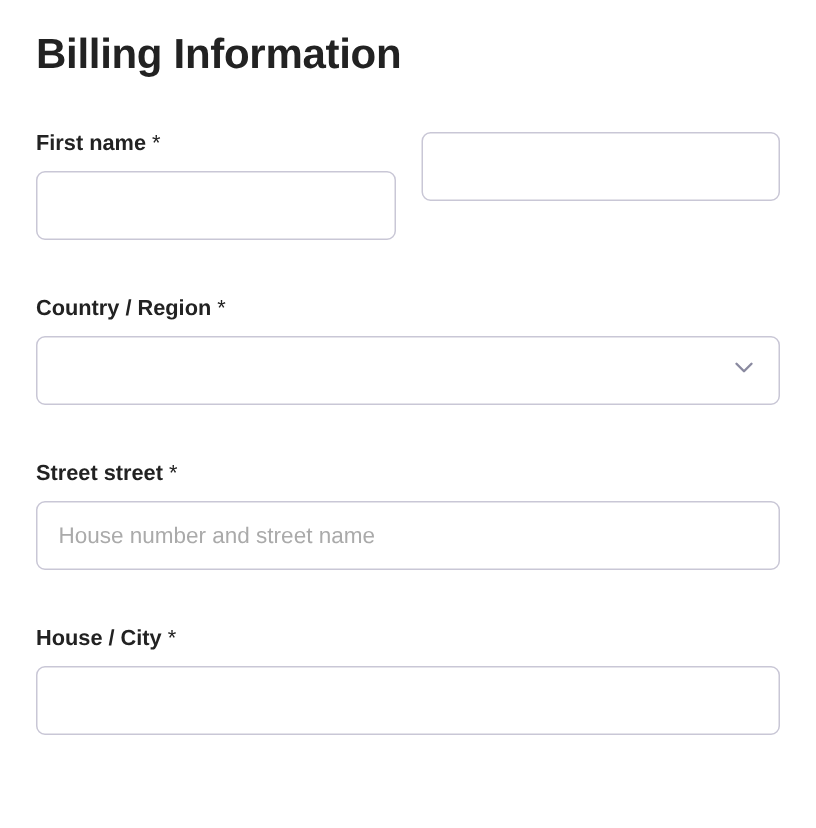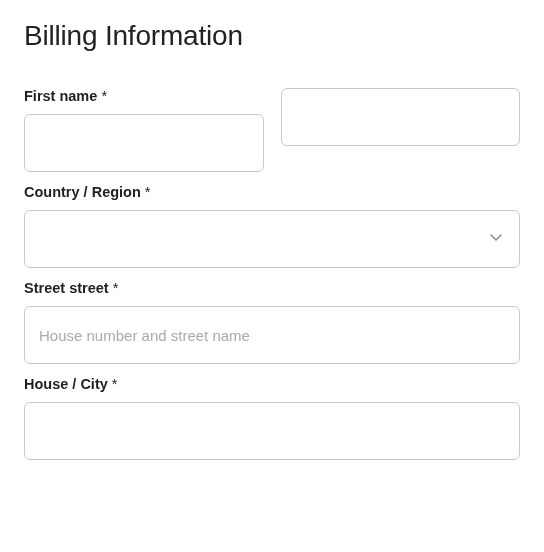--- a/index.html
+++ b/index.html
@@ -5,46 +5,46 @@
   * { box-sizing: border-box; margin: 0; padding: 0; }
   body {
     font-family: -apple-system, BlinkMacSystemFont, "Segoe UI", Arial, sans-serif;
     background: #fff;
     padding: 20px 24px;
     width: 544px;
     color: #222;
   }
   h2.heading {
     font-size: 28px;
-    font-weight: 400;
+    font-weight: 700;
     color: #222;
     margin-bottom: 36px;
     letter-spacing: -0.2px;
   }
   .row {
     display: flex;
     gap: 17px;
-    margin-bottom: 12px;
+    margin-bottom: 38px;
   }
   .field {
     flex: 1;
     display: flex;
     flex-direction: column;
   }
   .field.full { width: 100%; justify-content: center; }
   label.lbl {
     font-size: 14.5px;
     font-weight: 600;
     color: #222;
     margin-bottom: 10px;
   }
   .req { color: #222; font-weight: 400; }
   input.txt, .select-box {
     width: 100%;
-    height: 58px;
+    height: 46px;
     border: 1px solid #c9c7d6;
     border-radius: 6px;
     padding: 0 14px;
     font-size: 15px;
     color: #222;
     background: #fff;
   }
   input.txt::placeholder { color: #aaa; }
   .select-wrap { position: relative; }
   .select-box {

